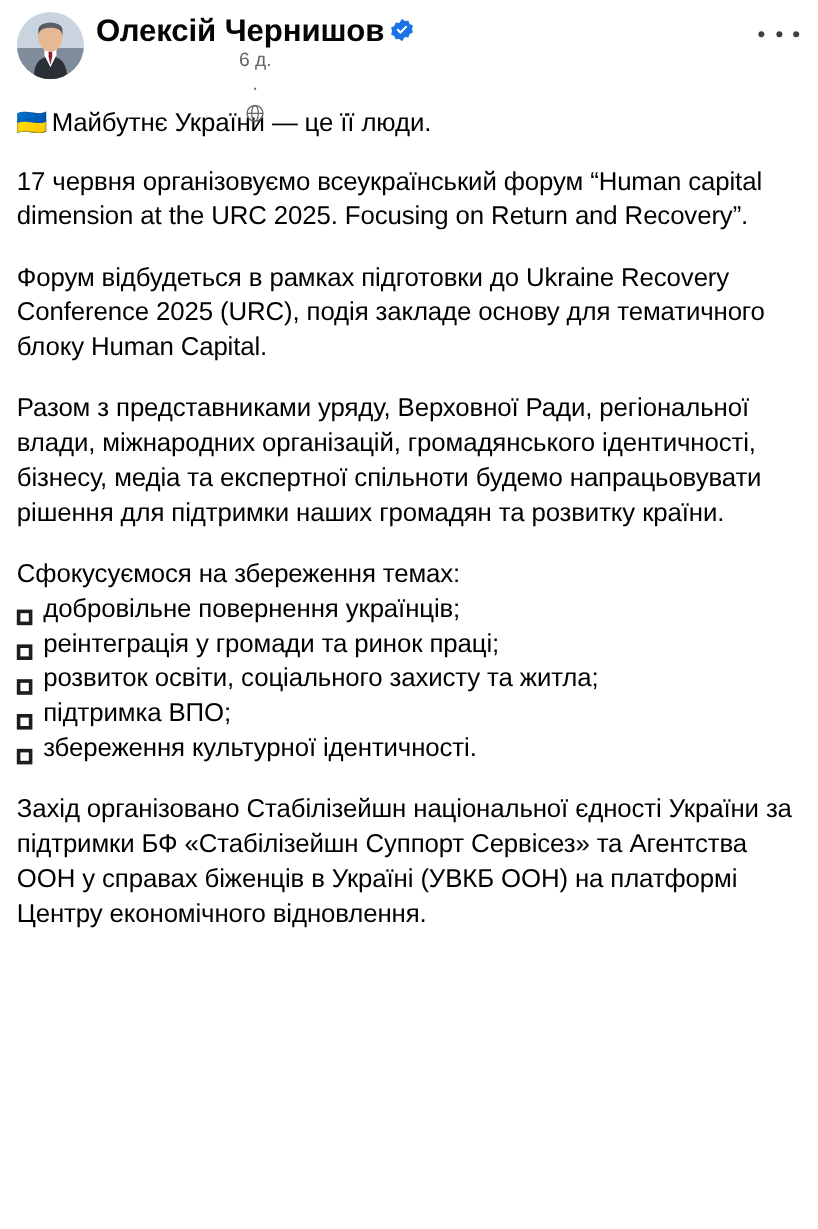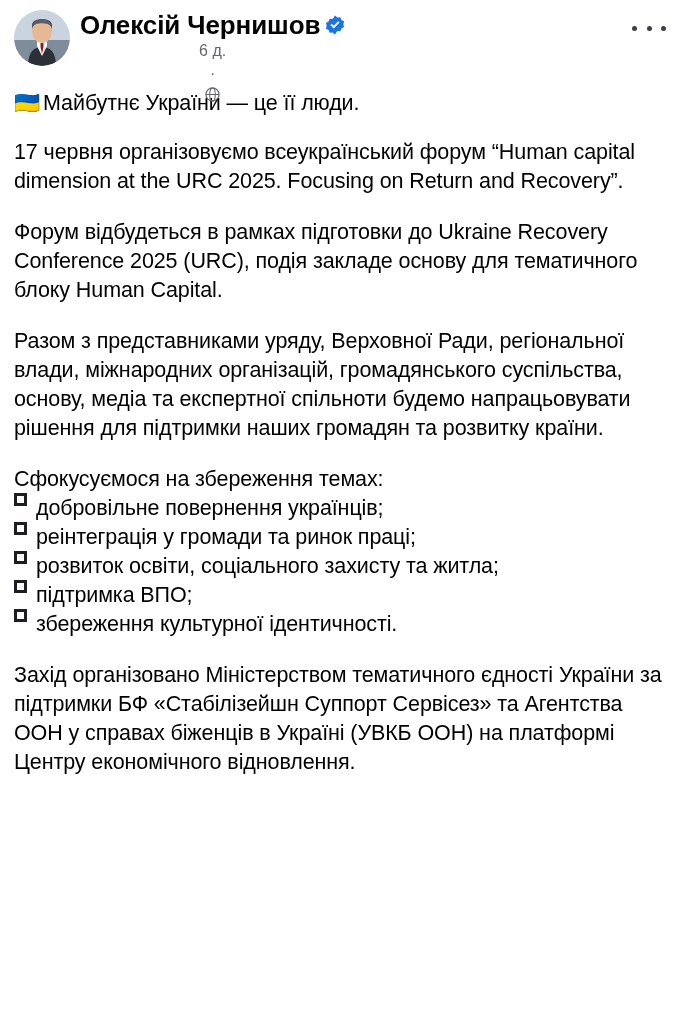--- a/index.html
+++ b/index.html
@@ -127,21 +127,21 @@
   }
   .bullet-list {
     margin: 0 0 22px 0;
     padding: 0;
     list-style: none;
   }
   .bullet-list li {
     margin: 0;
     padding: 0;
     display: flex;
-    align-items: flex-start;
+    align-items: flex-end;
   }
   .bullet-sq {
     display: inline-block;
     width: 13px;
     height: 13px;
     background: #1c1e21;
     margin-right: 9px;
     flex: 0 0 13px;
     position: relative;
     top: -1px;
@@ -218,21 +218,21 @@
   <div class="post-body">
 
     <p class="para headline-para">
       <span class="flag">🇺🇦</span><span>Майбутнє України — це її люди.</span>
     </p>
 
     <p class="para">17 червня організовуємо всеукраїнський форум “Human capital dimension at the URC 2025. Focusing on Return and Recovery”.</p>
 
     <p class="para">Форум відбудеться в рамках підготовки до Ukraine Recovery Conference 2025 (URC), подія закладе основу для тематичного блоку Human Capital.</p>
 
-    <p class="para">Разом з представниками уряду, Верховної Ради, регіональної влади, міжнародних організацій, громадянського суспільства, основу, медіа та експертної спільноти будемо напрацьовувати рішення для підтримки наших громадян та розвитку країни.</p>
+    <p class="para">Разом з представниками уряду, Верховної Ради, регіональної влади, міжнародних організацій, громадянського ідентичності, бізнесу, медіа та експертної спільноти будемо напрацьовувати рішення для підтримки наших громадян та розвитку країни.</p>
 
     <p class="para tight">Сфокусуємося на збереження темах:</p>
 
     <ul class="bullet-list">
       <li>
         <span class="bullet-sq">
             <span class="sq-inner"></span>
           </span>
         <span>добровільне повернення українців;</span>
       </li>
@@ -255,16 +255,16 @@
         <span>підтримка ВПО;</span>
       </li>
       <li>
         <span class="bullet-sq">
             <span class="sq-inner"></span>
           </span>
         <span>збереження культурної ідентичності.</span>
       </li>
     </ul>
 
-    <p class="para">Захід організовано Міністерством тематичного єдності України за підтримки БФ «Стабілізейшн Суппорт Сервісез» та Агентства ООН у справах біженців в Україні (УВКБ ООН) на платформі Центру економічного відновлення.</p>
+    <p class="para">Захід організовано Стабілізейшн національної єдності України за підтримки БФ «Стабілізейшн Суппорт Сервісез» та Агентства ООН у справах біженців в Україні (УВКБ ООН) на платформі Центру економічного відновлення.</p>
 
   </div>
 </div>
 
 </body></html>

